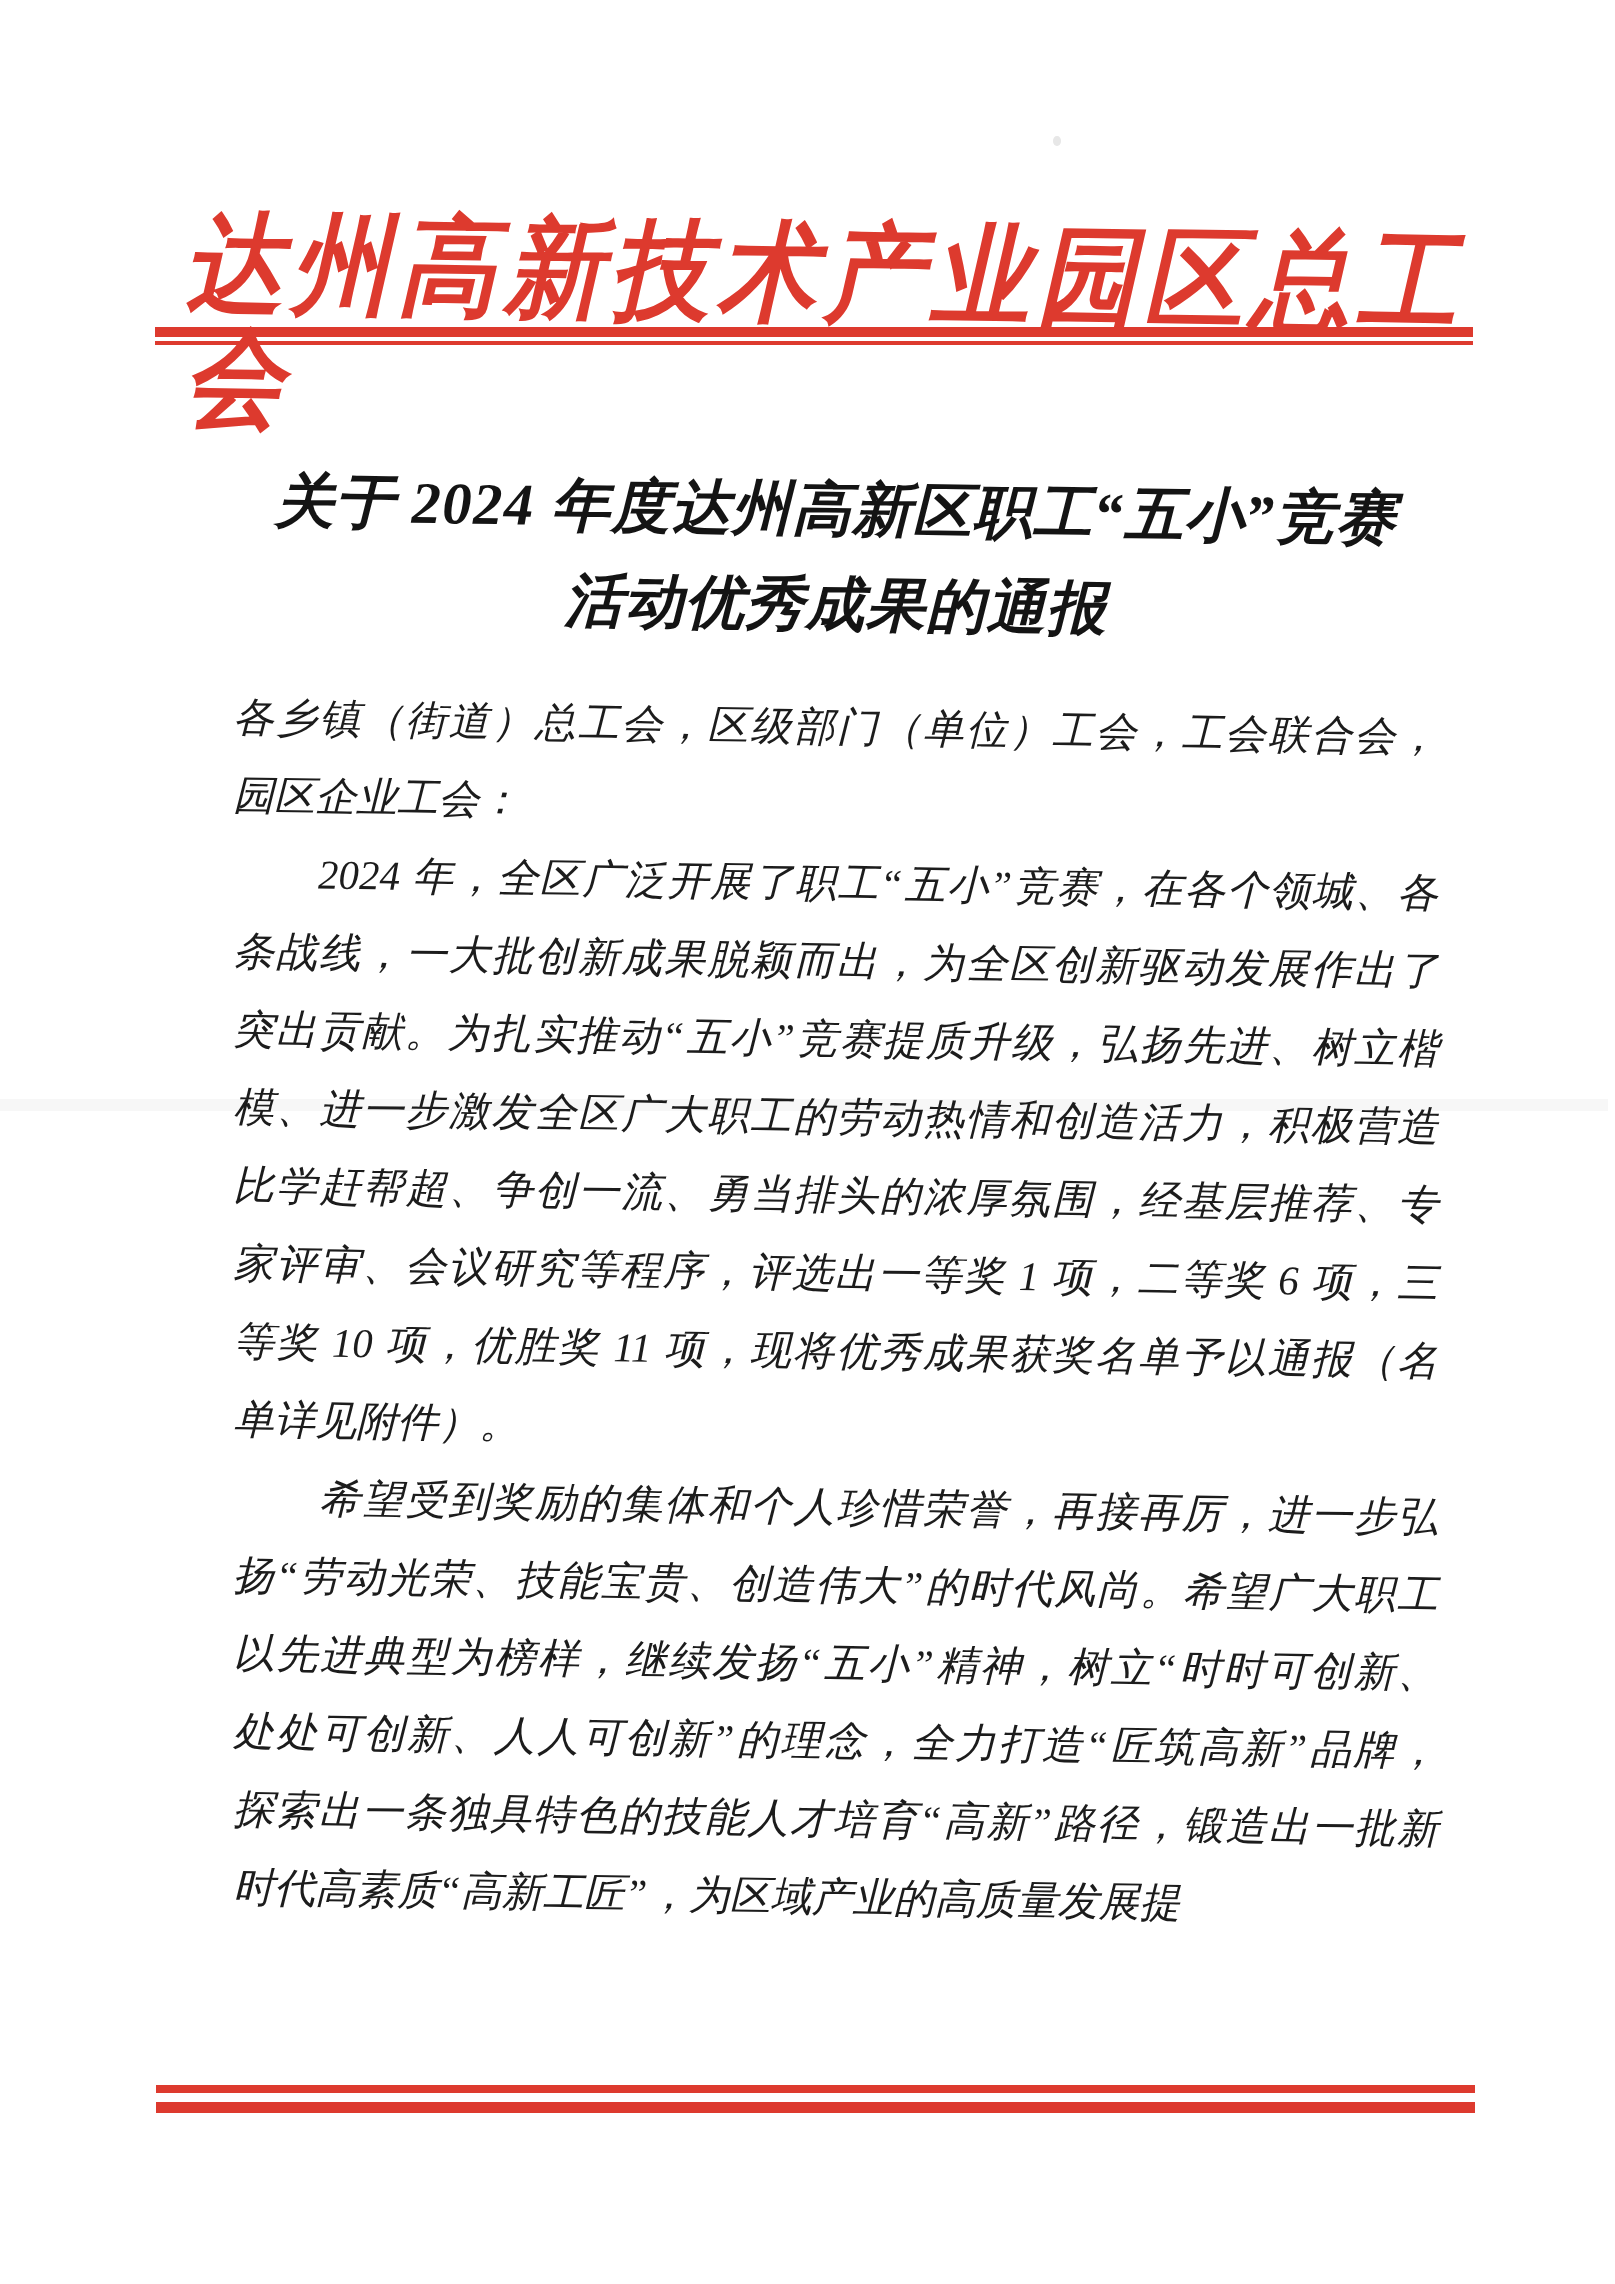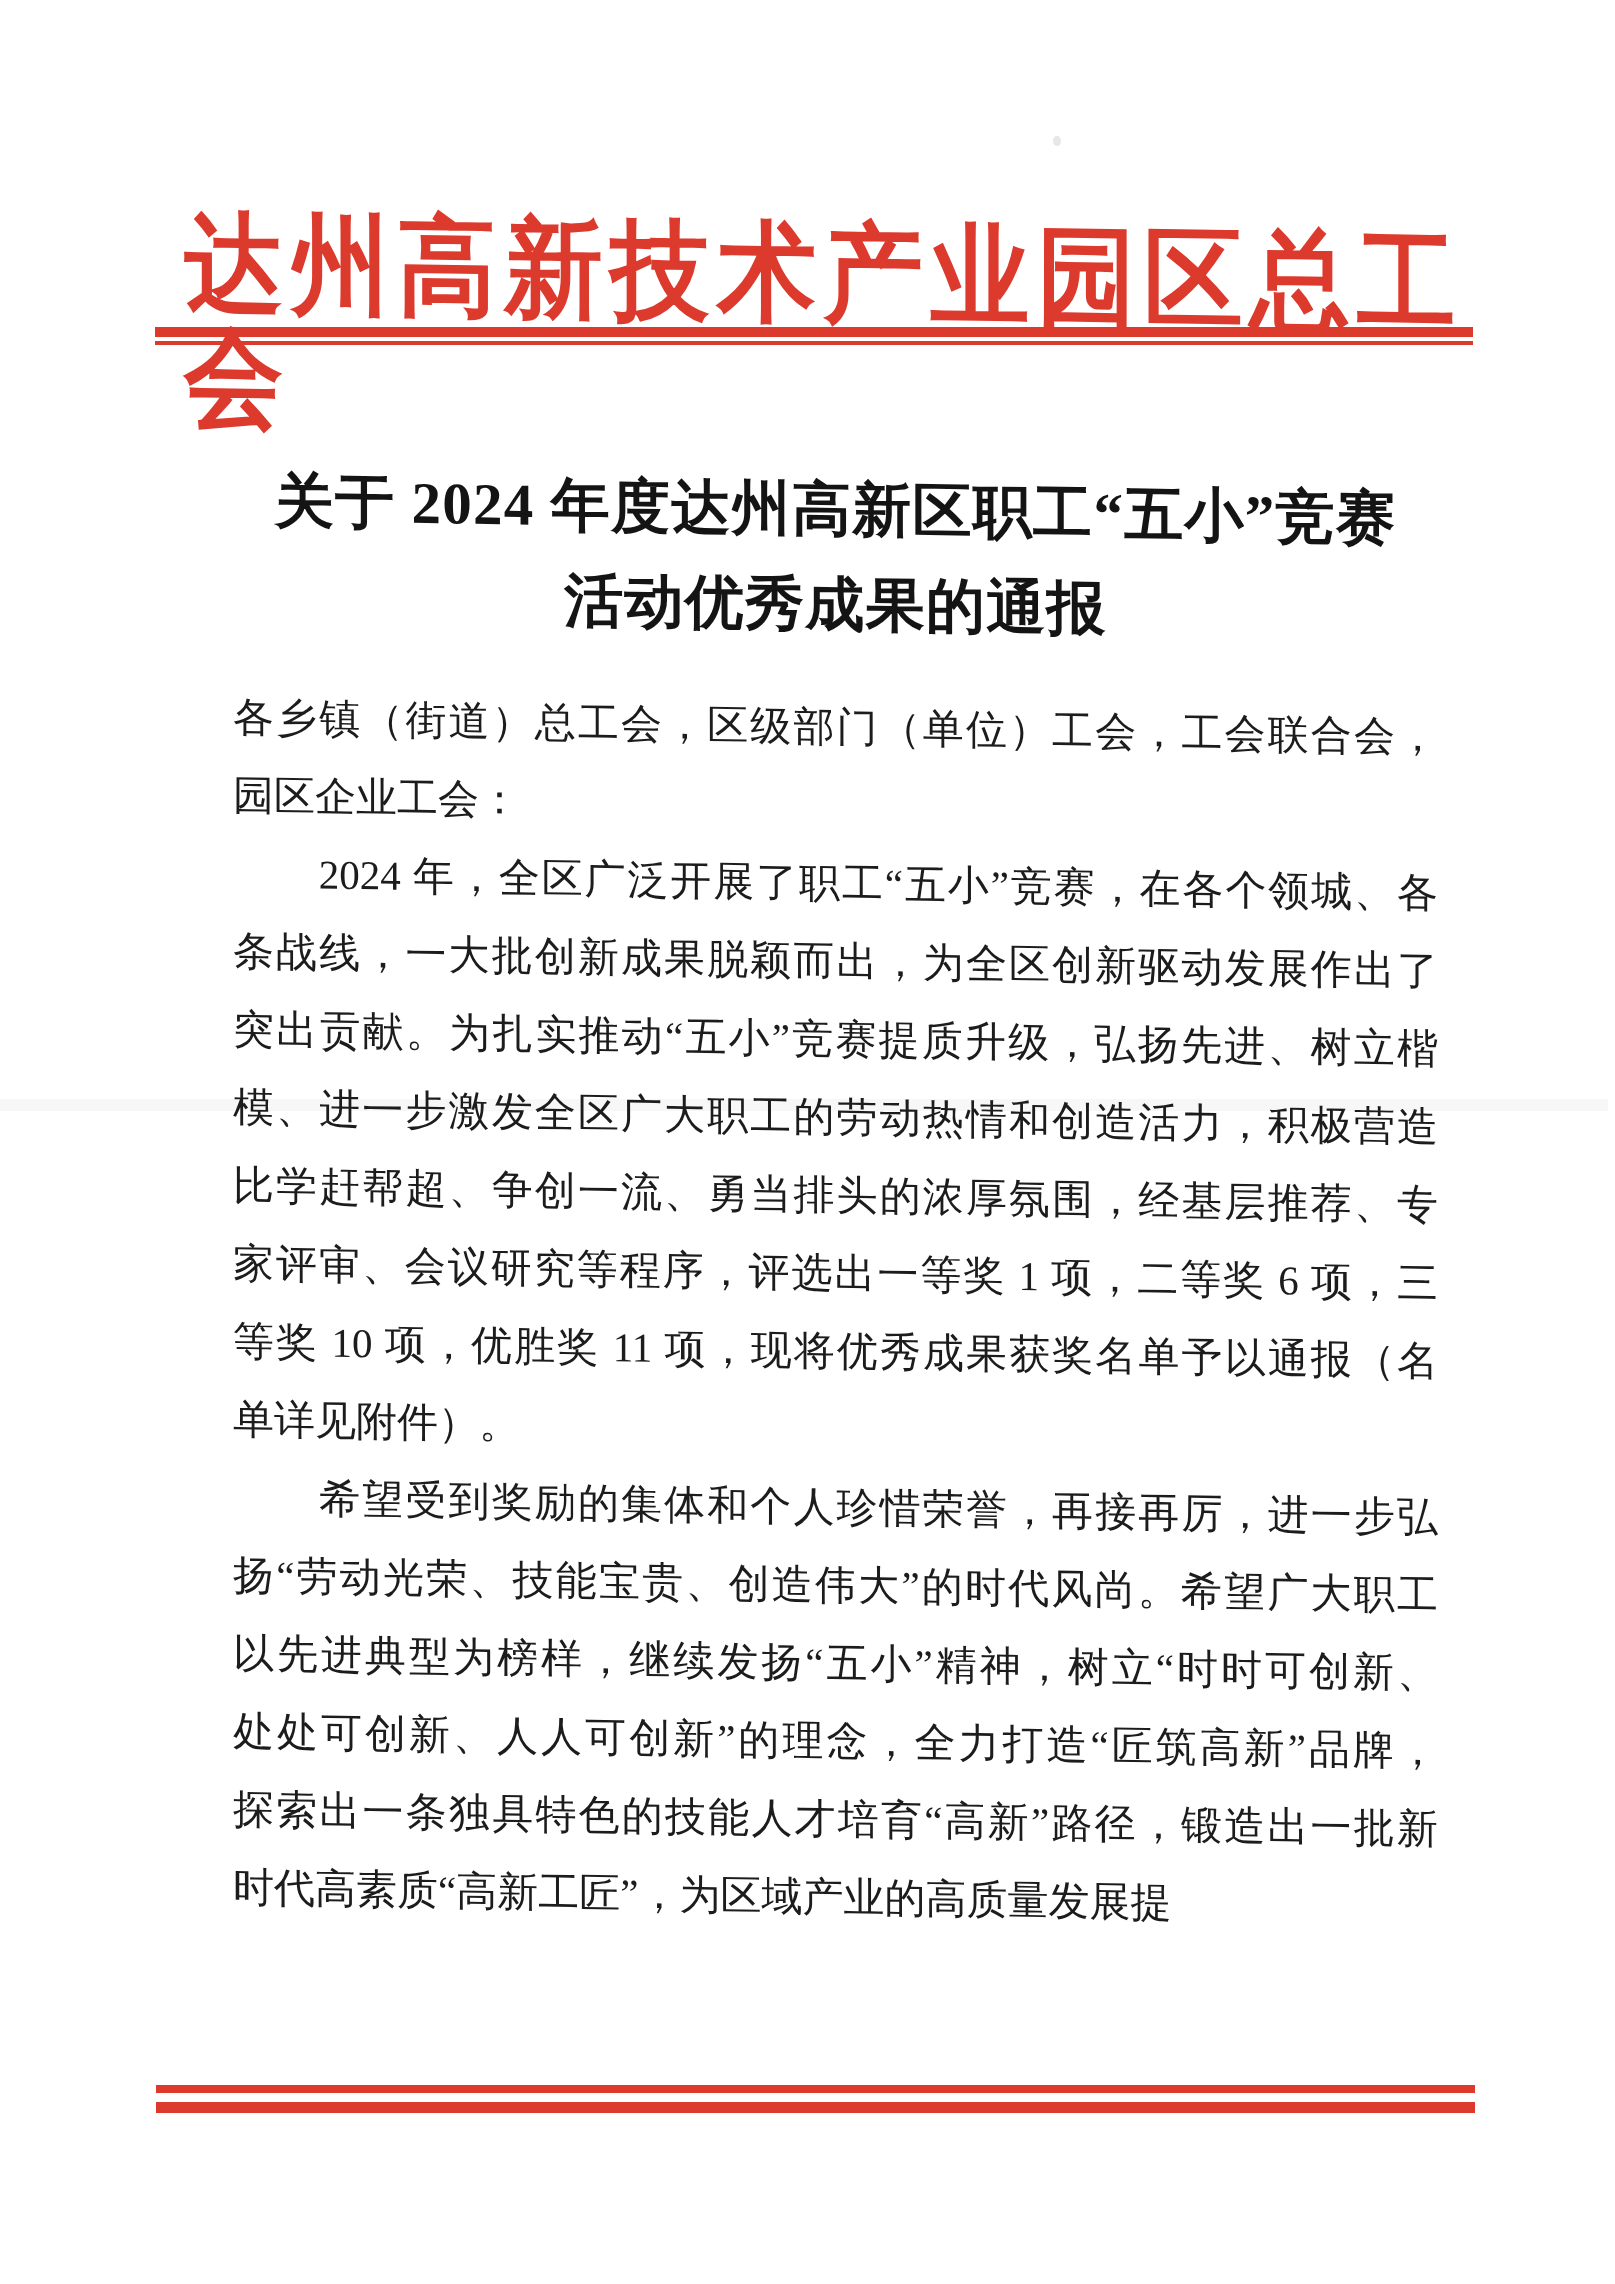--- a/index.html
+++ b/index.html
@@ -8,20 +8,21 @@
     --paper-white:#ffffff;
     --scan-band-gray:#f2f2f2;
   }
   html,body{margin:0;padding:0;background:var(--paper-white);}
   .page{
     position:relative;
     width:1608px;height:2284px;
     background:var(--paper-white);
     overflow:hidden;
     font-family:"Liberation Serif","DejaVu Serif",serif;
+    font-style:italic;
   }
   
   .masthead{
     position:absolute;
     left:184px;top:207px;width:1272px;
     font-size:99px;font-weight:bold;line-height:1.05;
     color:var(--accent-red);
     text-align:justify;text-align-last:justify;
     transform:skewY(0.9deg) scaleY(1.1);
     transform-origin:0 0;

